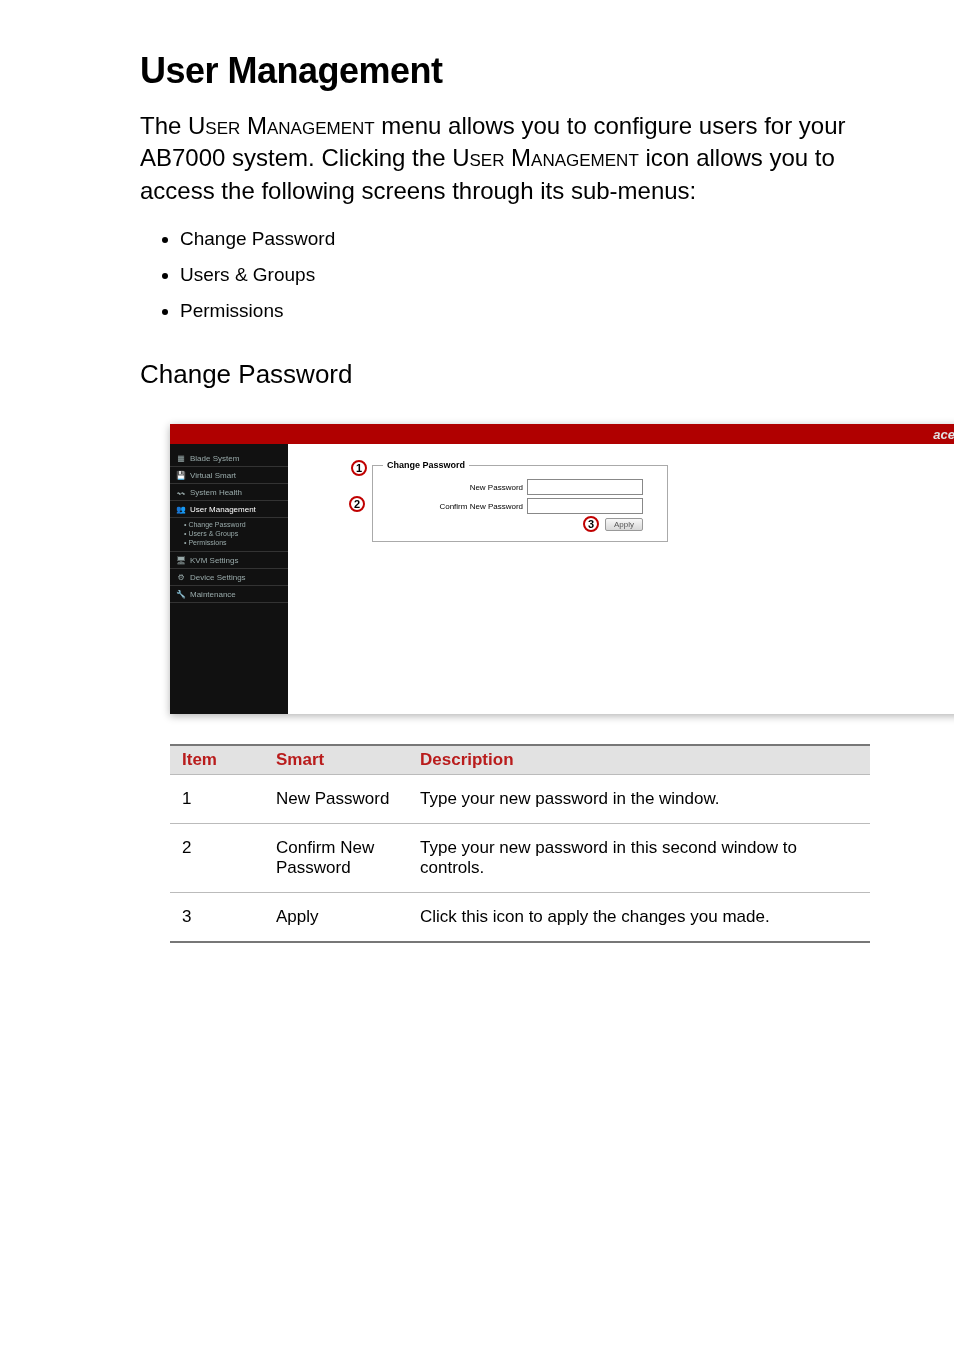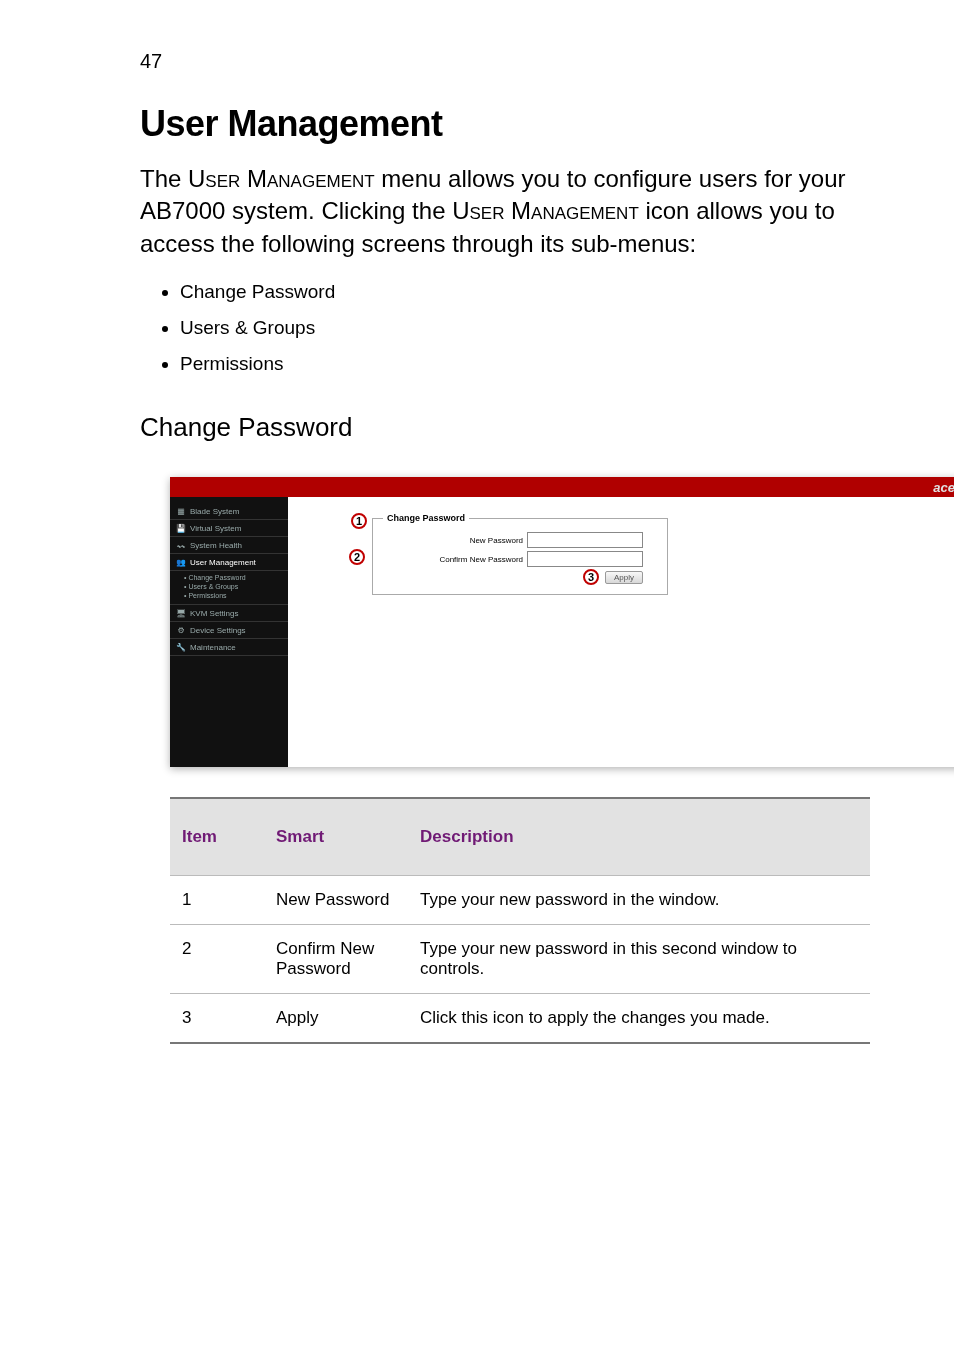--- a/index.html
+++ b/index.html
@@ -182,42 +182,41 @@
     border-collapse: collapse;
     margin: 20px 0 0 30px;
     font-size: 17px;
   }
   table.ctrl thead tr {
     background: #e2e2e2;
   }
   table.ctrl th {
     text-align: left;
     font-weight: 600;
-    color: #701a75;
-    padding: 28px 12px;
+    color: #b91c1c;
+    padding: 4px 12px;
     border-top: 2px solid #777;
     border-bottom: 1px solid #bbb;
   }
   table.ctrl td {
     padding: 14px 12px;
     vertical-align: top;
     border-bottom: 1px solid #bbb;
   }
   table.ctrl tbody tr:last-child td {
     border-bottom: 2px solid #777;
   }
   .col-item  { width: 70px; }
   .col-name  { width: 120px; }
 </style>
 </head>
 <body>
 
 <div class="page">
 
-  <div class="page-num">47</div>
 
   <h1>User Management</h1>
 
   <p class="body-text">
     <span>The </span><span class="small-caps">User Management</span><span> menu allows you to configure users for your AB7000 system. Clicking the </span><span class="small-caps">User Management</span><span> icon allows you to access the following screens through its sub-menus:</span>
   </p>
 
   <ul class="bullets">
     <li>Change Password</li>
     <li>Users &amp; Groups</li>
@@ -232,21 +231,21 @@
       <span>acer</span>
     </div>
     <div class="ss-body">
       <div class="ss-sidebar">
         <div class="ss-nav-item">
           <span class="ss-nav-icon">▦</span>
           <span>Blade System</span>
         </div>
         <div class="ss-nav-item">
           <span class="ss-nav-icon">💾</span>
-          <span>Virtual System</span>
+          <span>Virtual Smart</span>
         </div>
         <div class="ss-nav-item">
           <span class="ss-nav-icon">〰</span>
           <span>System Health</span>
         </div>
         <div class="ss-nav-item active">
           <span class="ss-nav-icon">👥</span>
           <span>User Management</span>
         </div>
         <div class="ss-subitems">

